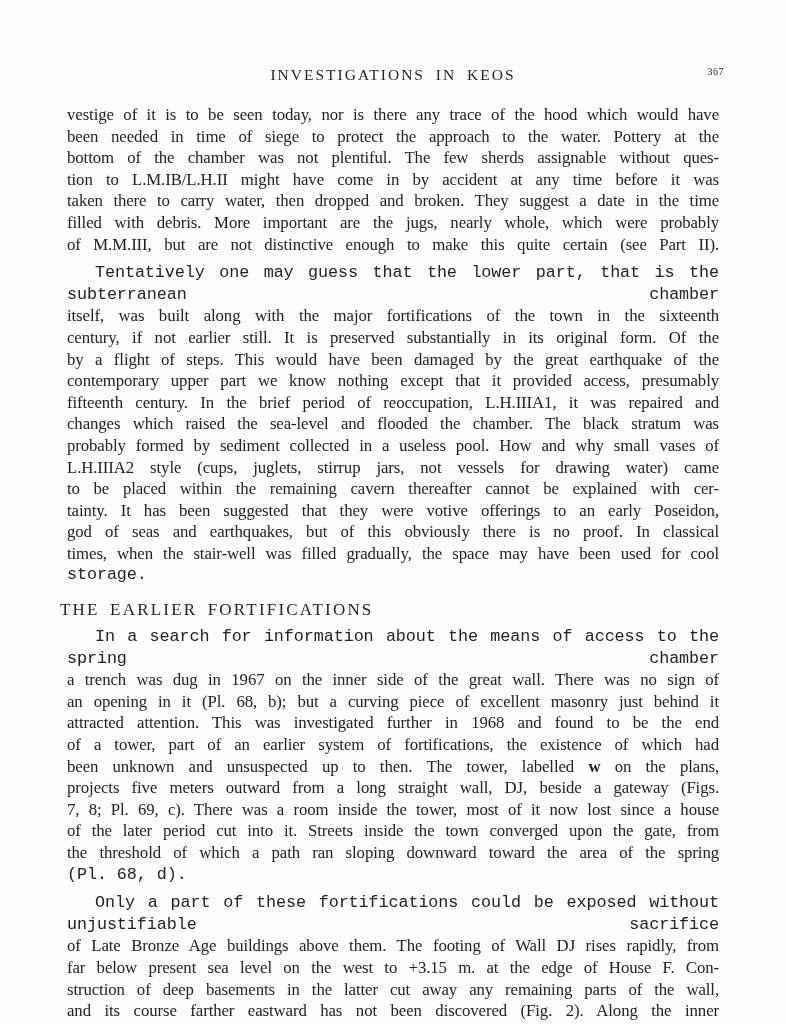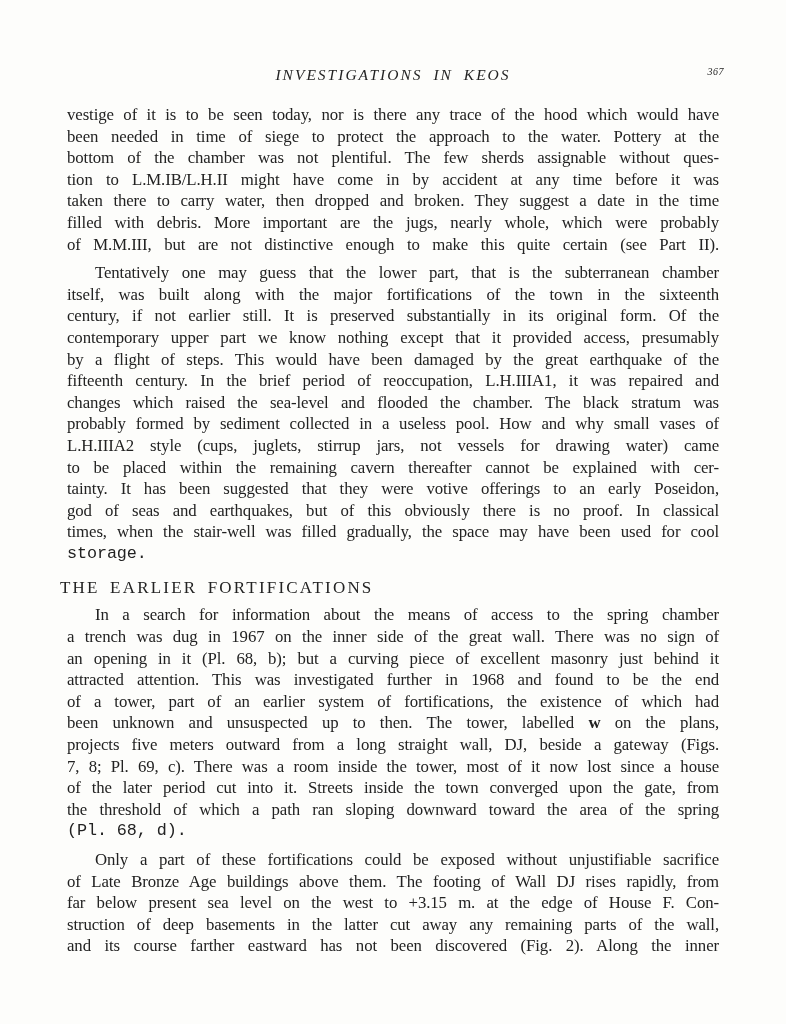--- a/index.html
+++ b/index.html
@@ -15,21 +15,20 @@
     font-family: "Liberation Serif", serif;
     color: #222;
     overflow: hidden;
   }
   .running-head {
     position: absolute;
     top: 66px;
     left: 60px;
     width: 666px;
     height: 20px;
-    font-style: italic;
   }
   .head-title {
     display: block;
     text-align: center;
     font-size: 15.5px;
     letter-spacing: 2px;
     word-spacing: 5px;
     color: #232323;
   }
   .page-num {
@@ -53,20 +52,21 @@
   .line {
     text-align: justify;
     text-align-last: justify;
   }
   .line.endpara {
     text-align-last: left;
     font-family: Liberation Mono, monospace;
   }
   .line.indent {
     text-indent: 28px;
+    font-family: Liberation Mono, monospace;
   }
   .tower-label {
     font-weight: bold;
   }
   .section-heading {
     font-size: 17px;
     font-weight: normal;
     letter-spacing: 2.2px;
     word-spacing: 4px;
     color: #232323;
@@ -93,22 +93,22 @@
       <div class="line">tion to L.M.IB/L.H.II might have come in by accident at any time before it was</div>
       <div class="line">taken there to carry water, then dropped and broken. They suggest a date in the time</div>
       <div class="line">filled with debris. More important are the jugs, nearly whole, which were probably</div>
       <div class="line">of M.M.III, but are not distinctive enough to make this quite certain (see Part II).</div>
     </section>
 
     <section class="para">
       <div class="line indent">Tentatively one may guess that the lower part, that is the subterranean chamber</div>
       <div class="line">itself, was built along with the major fortifications of the town in the sixteenth</div>
       <div class="line">century, if not earlier still. It is preserved substantially in its original form. Of the</div>
+      <div class="line">by a flight of steps. This would have been damaged by the great earthquake of the</div>
       <div class="line">contemporary upper part we know nothing except that it provided access, presumably</div>
-      <div class="line">by a flight of steps. This would have been damaged by the great earthquake of the</div>
       <div class="line">fifteenth century. In the brief period of reoccupation, L.H.IIIA1, it was repaired and</div>
       <div class="line">changes which raised the sea-level and flooded the chamber. The black stratum was</div>
       <div class="line">probably formed by sediment collected in a useless pool. How and why small vases of</div>
       <div class="line">L.H.IIIA2 style (cups, juglets, stirrup jars, not vessels for drawing water) came</div>
       <div class="line">to be placed within the remaining cavern thereafter cannot be explained with cer-</div>
       <div class="line">tainty. It has been suggested that they were votive offerings to an early Poseidon,</div>
       <div class="line">god of seas and earthquakes, but of this obviously there is no proof. In classical</div>
       <div class="line">times, when the stair-well was filled gradually, the space may have been used for cool</div>
       <div class="line endpara">storage.</div>
     </section>

